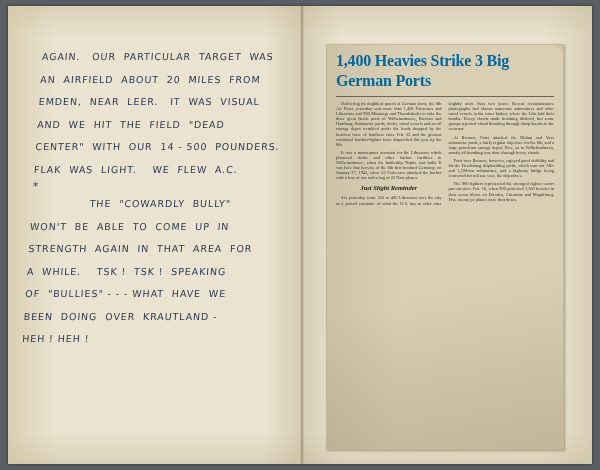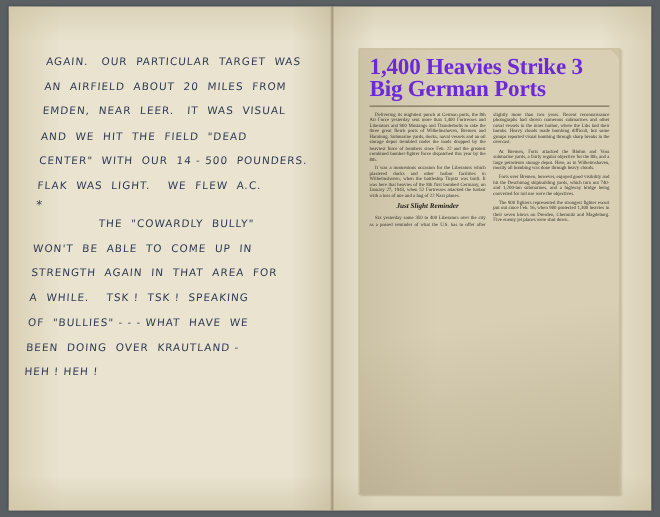--- a/index.html
+++ b/index.html
@@ -106,23 +106,23 @@
   .clip-tone {
     position: absolute;
     inset: 0;
     background: linear-gradient(170deg, rgba(0,0,0,0.0) 60%, rgba(120,105,75,0.25) 100%),
                 linear-gradient(90deg, rgba(120,105,75,0.12), rgba(0,0,0,0) 30%);
     pointer-events: none;
   }
   .headline {
     font-family: "Liberation Serif", serif;
     font-weight: bold;
-    font-size: 21px;
+    font-size: 16px;
     line-height: 19.5px;
-    color: #6d28d9;
+    color: #0369a1;
     letter-spacing: -0.2px;
     margin: 0 0 6px 0;
     position: relative;
   }
   .rule {
     border-top: 1px solid #6e6550;
     margin: 4px 0 4px 0;
   }
   .body-col {
     font-family: "Liberation Serif", serif;

